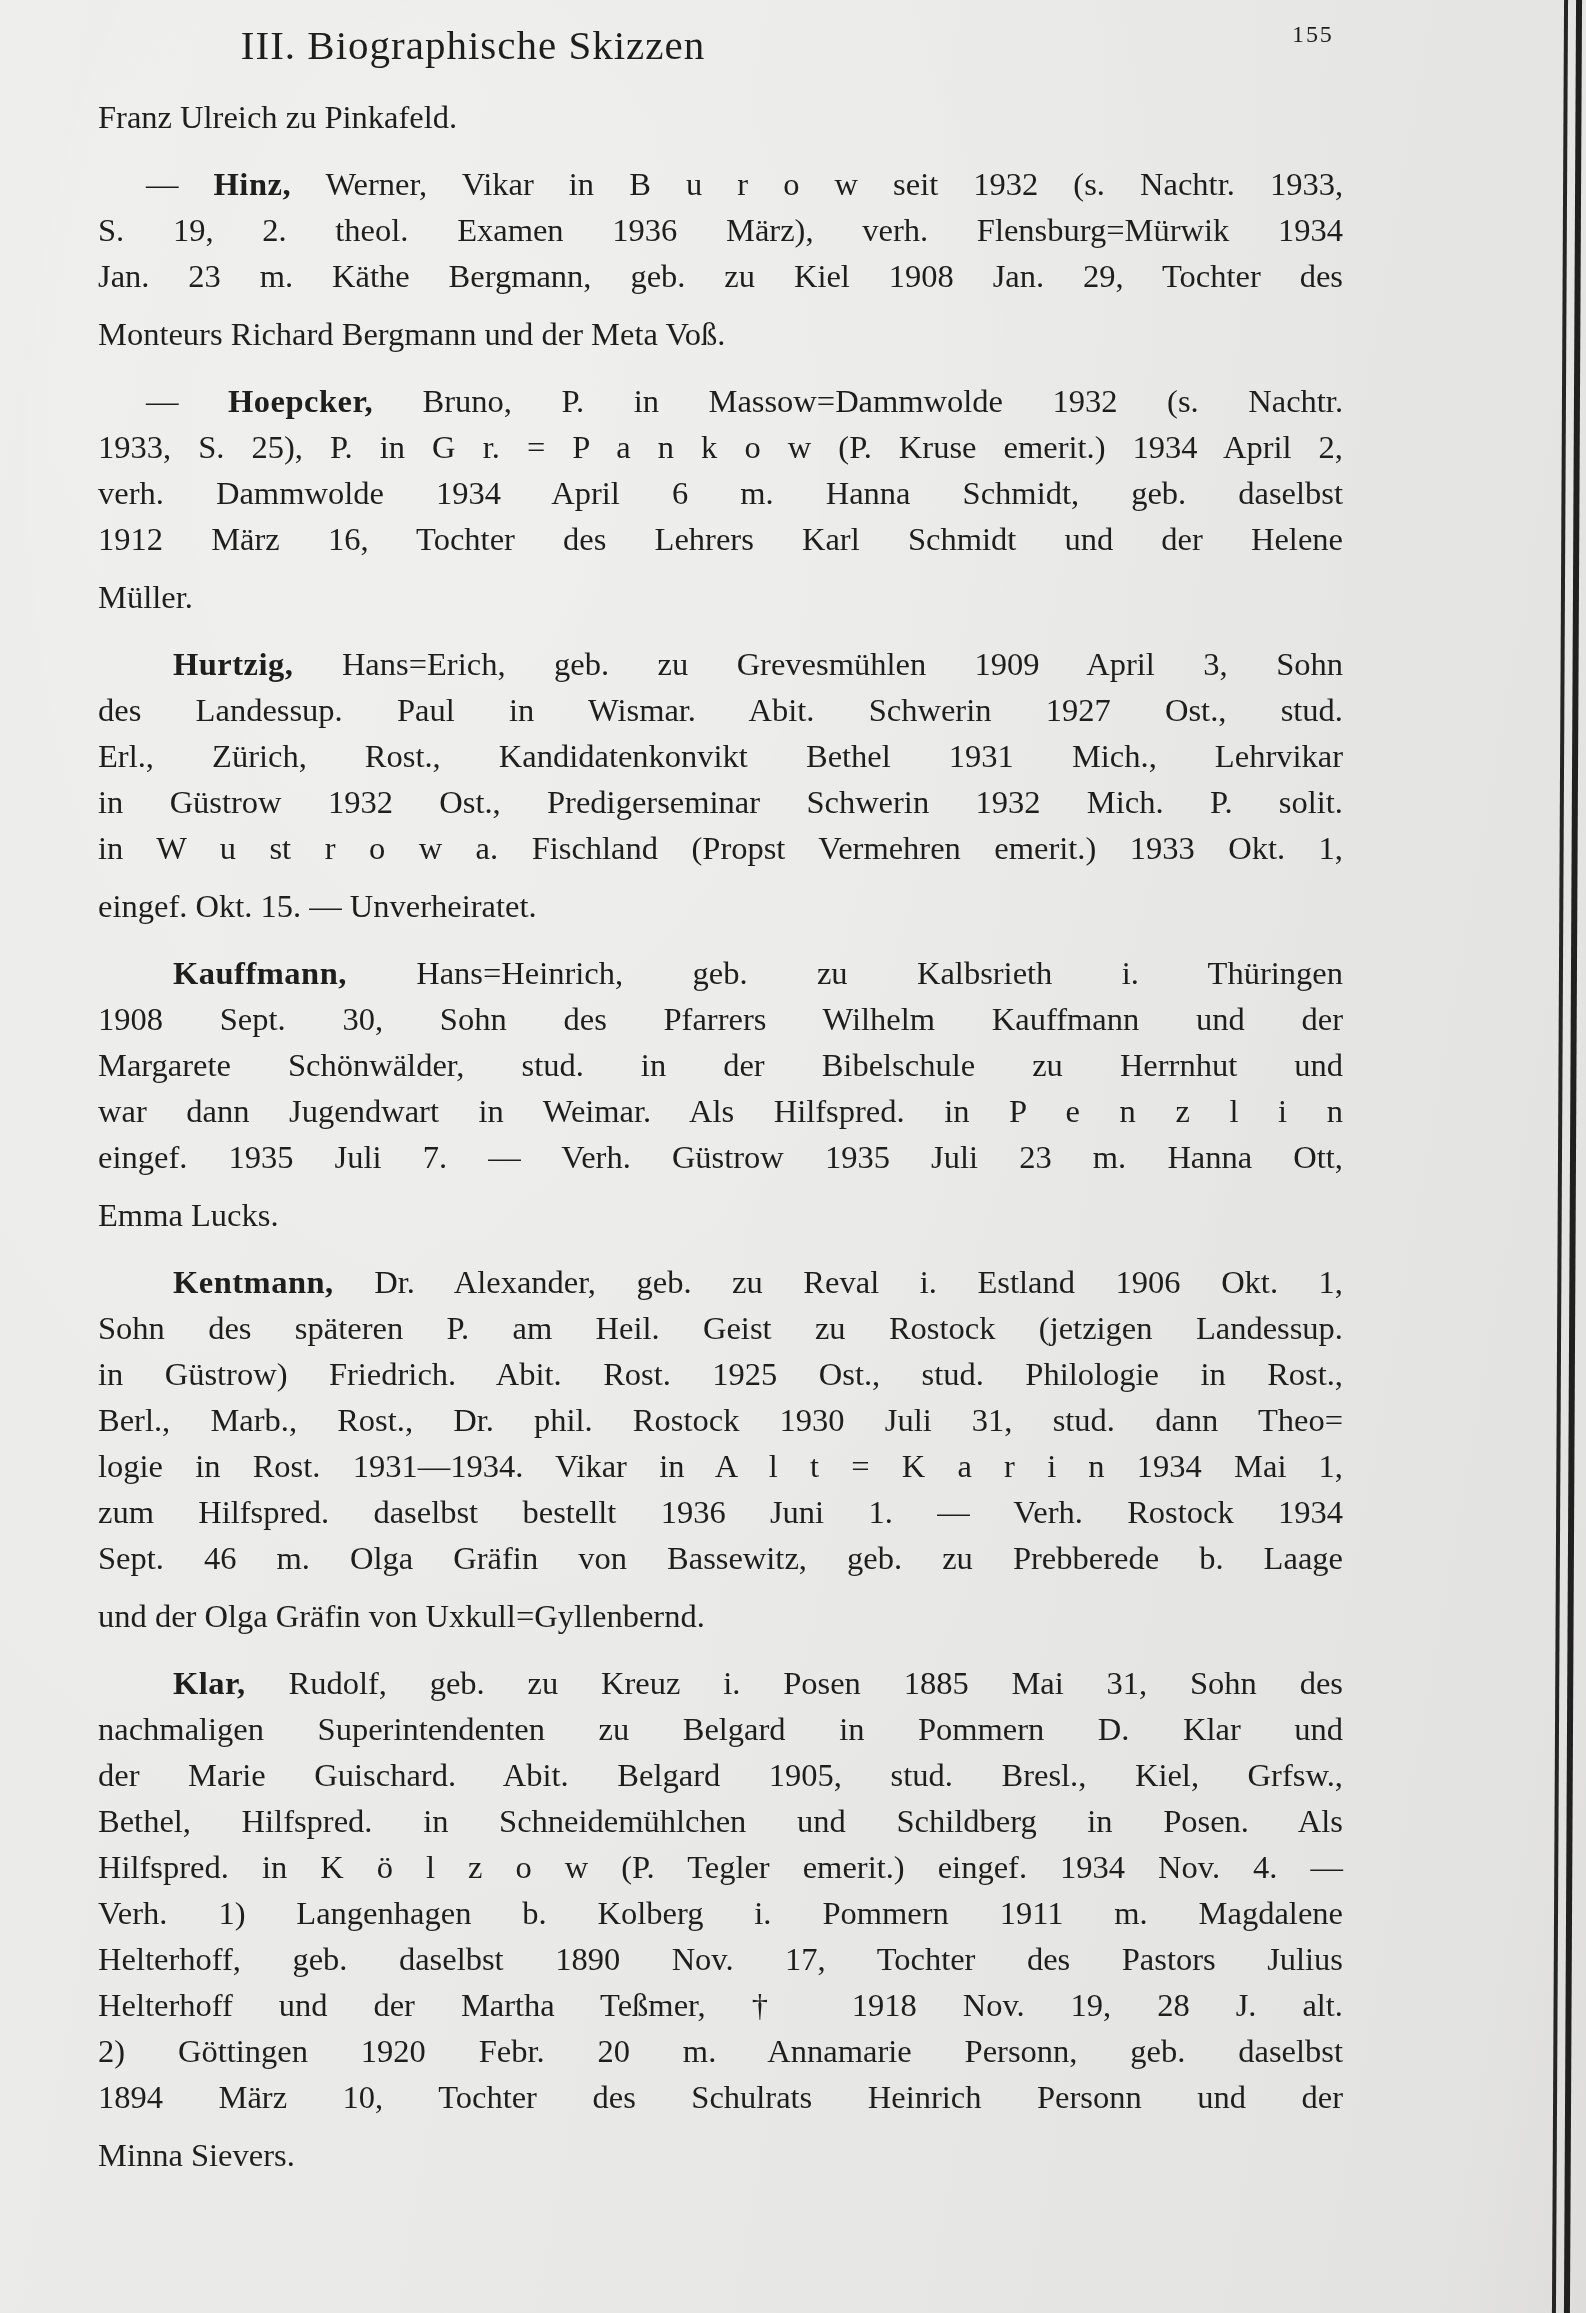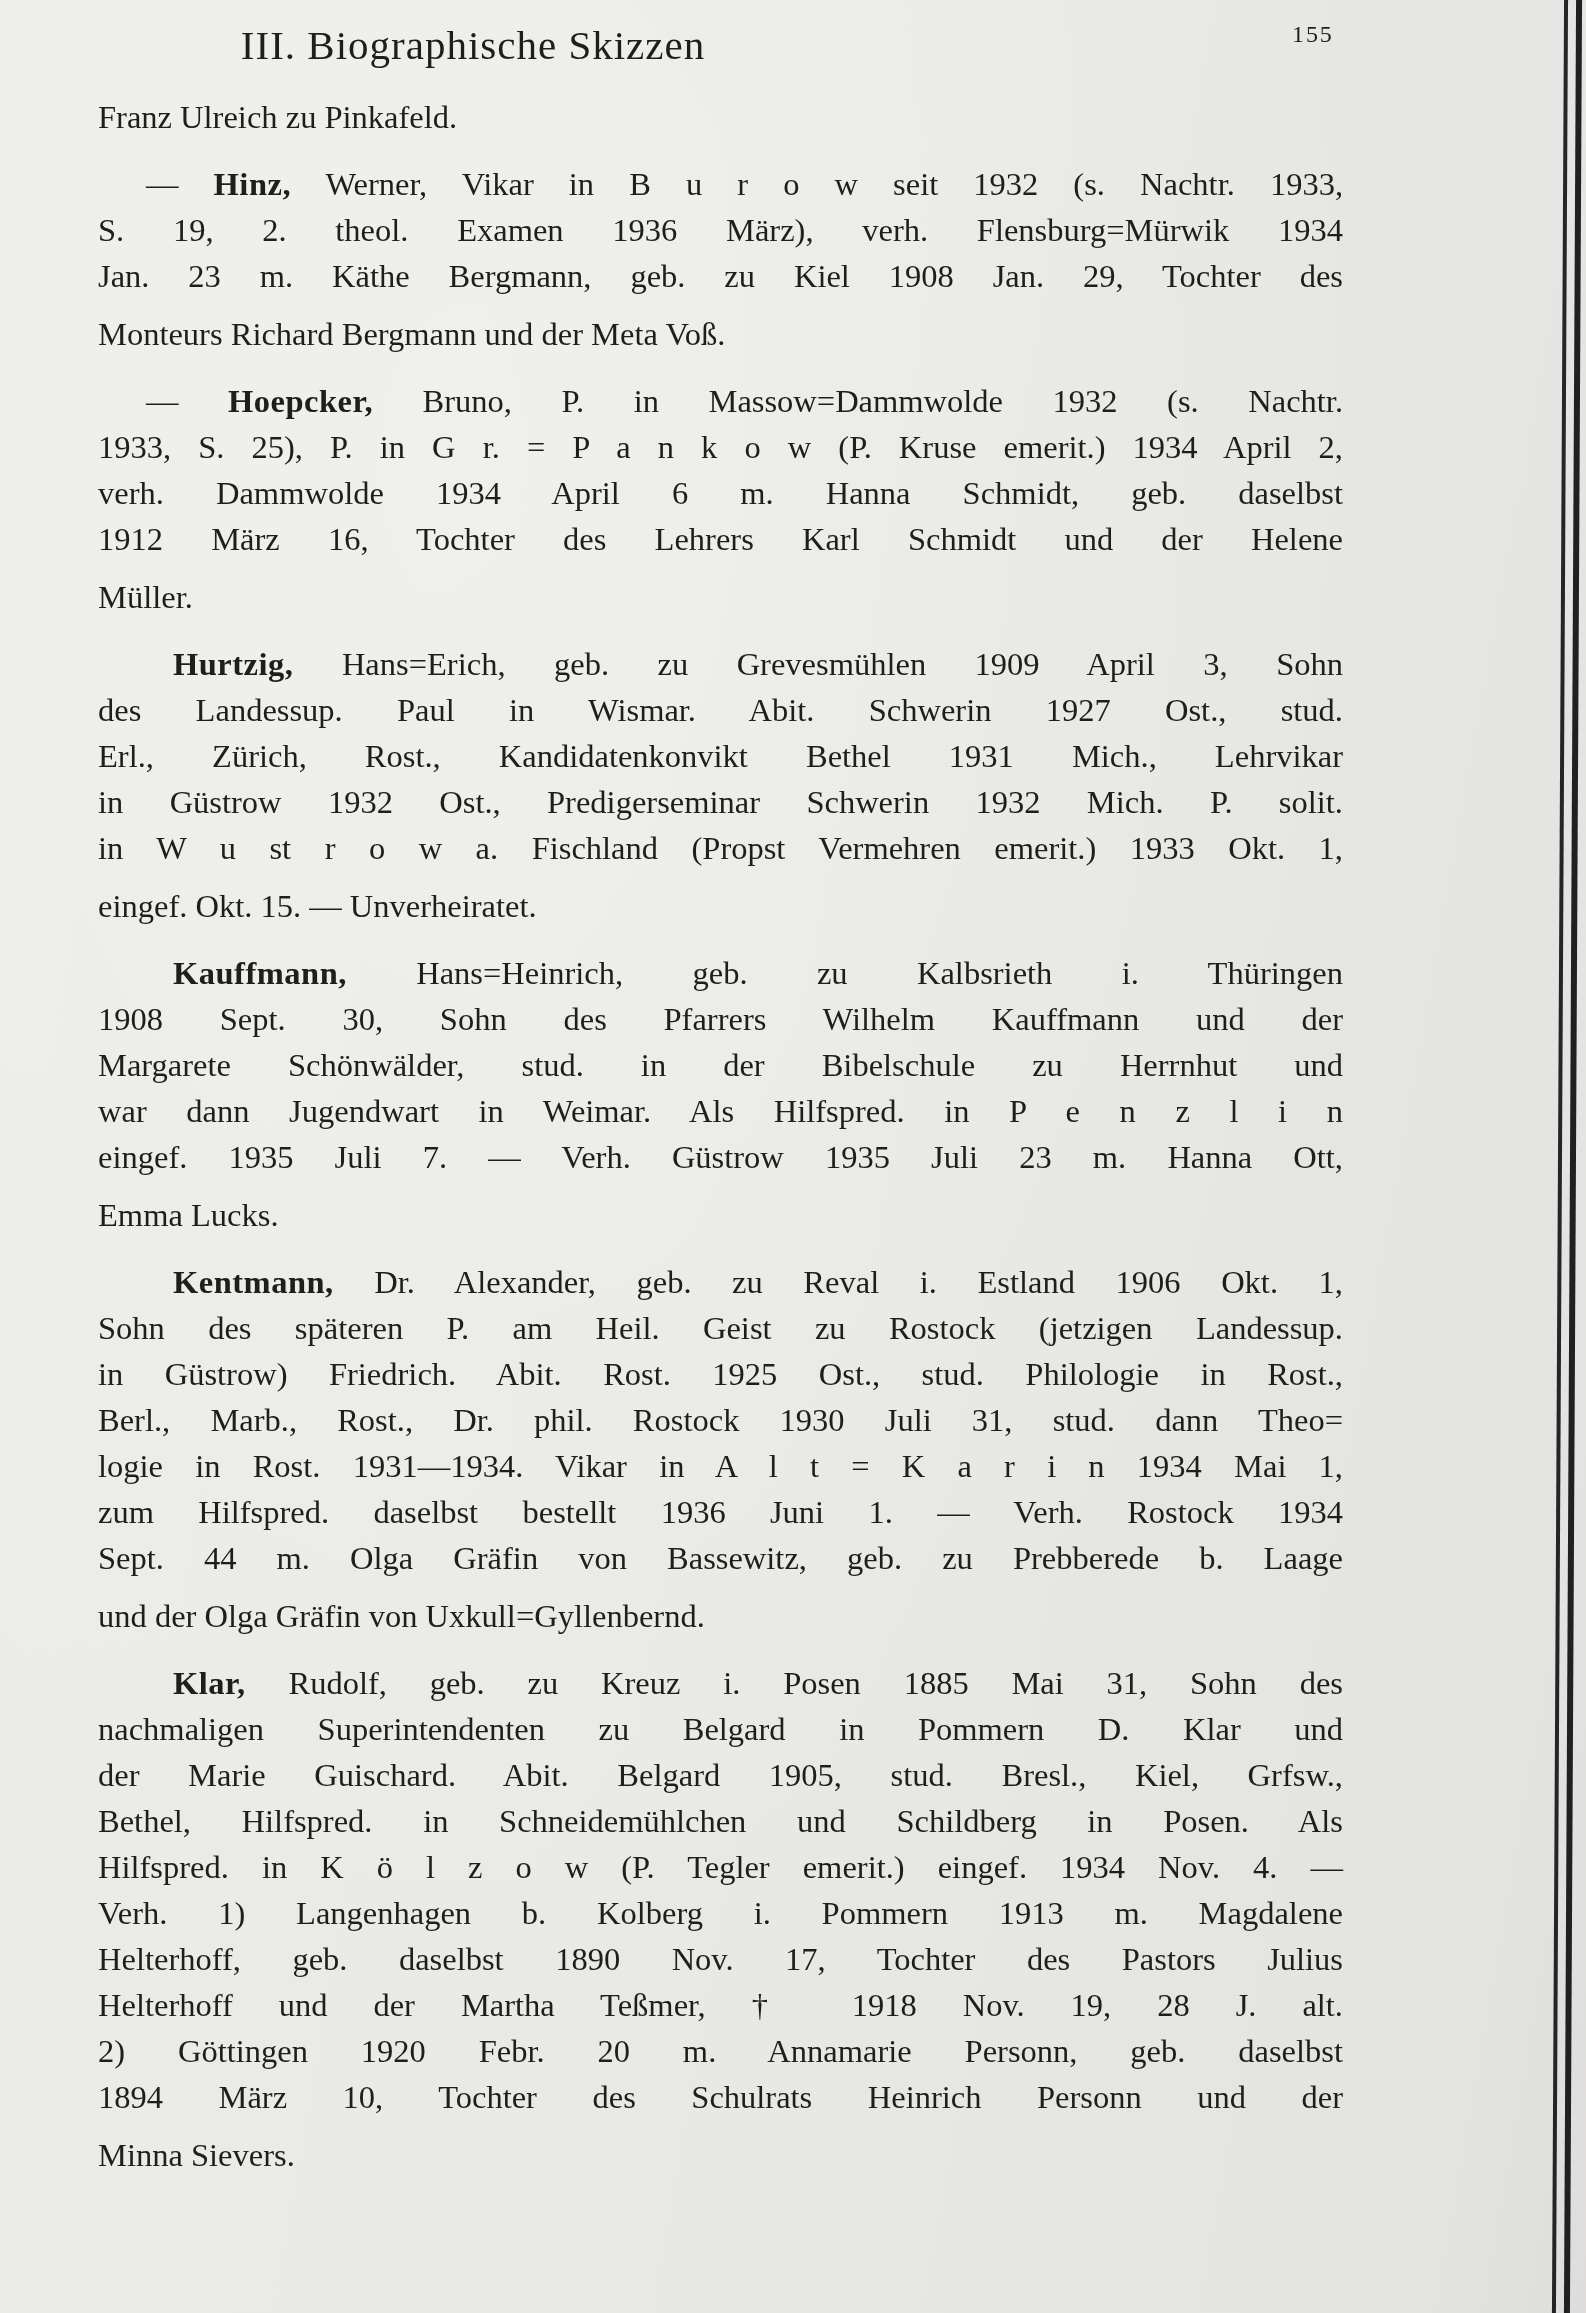--- a/index.html
+++ b/index.html
@@ -110,30 +110,30 @@
         <div class="line"><span>eingef. 1935 Juli 7. — Verh. Güstrow 1935 Juli 23 m. Hanna Ott,</span></div>
         <div class="line last"><span>Emma Lucks.</span></div>
       </div>
       <div class="para name">
         <div class="line first"><span class="entry-name">Kentmann,</span><span> Dr. Alexander, geb. zu Reval i. Estland 1906 Okt. 1,</span></div>
         <div class="line"><span>Sohn des späteren P. am Heil. Geist zu Rostock (jetzigen Landessup.</span></div>
         <div class="line"><span>in Güstrow) Friedrich. Abit. Rost. 1925 Ost., stud. Philologie in Rost.,</span></div>
         <div class="line"><span>Berl., Marb., Rost., Dr. phil. Rostock 1930 Juli 31, stud. dann Theo=</span></div>
         <div class="line"><span>logie in Rost. 1931—1934. Vikar in A l t = K a r i n 1934 Mai 1,</span></div>
         <div class="line"><span>zum Hilfspred. daselbst bestellt 1936 Juni 1. — Verh. Rostock 1934</span></div>
-        <div class="line"><span>Sept. 44 m. Olga Gräfin von Bassewitz, geb. zu Prebberede b. Laage</span></div>
+        <div class="line"><span>Sept. 46 m. Olga Gräfin von Bassewitz, geb. zu Prebberede b. Laage</span></div>
         <div class="line last"><span>und der Olga Gräfin von Uxkull=Gyllenbernd.</span></div>
       </div>
       <div class="para name">
         <div class="line first"><span class="entry-name">Klar,</span><span> Rudolf, geb. zu Kreuz i. Posen 1885 Mai 31, Sohn des</span></div>
         <div class="line"><span>nachmaligen Superintendenten zu Belgard in Pommern D. Klar und</span></div>
         <div class="line"><span>der Marie Guischard. Abit. Belgard 1905, stud. Bresl., Kiel, Grfsw.,</span></div>
         <div class="line"><span>Bethel, Hilfspred. in Schneidemühlchen und Schildberg in Posen. Als</span></div>
         <div class="line"><span>Hilfspred. in K ö l z o w (P. Tegler emerit.) eingef. 1934 Nov. 4. —</span></div>
-        <div class="line"><span>Verh. 1) Langenhagen b. Kolberg i. Pommern 1913 m. Magdalene</span></div>
+        <div class="line"><span>Verh. 1) Langenhagen b. Kolberg i. Pommern 1911 m. Magdalene</span></div>
         <div class="line"><span>Helterhoff, geb. daselbst 1890 Nov. 17, Tochter des Pastors Julius</span></div>
         <div class="line"><span>Helterhoff und der Martha Teßmer, † 1918 Nov. 19, 28 J. alt.</span></div>
         <div class="line"><span>2) Göttingen 1920 Febr. 20 m. Annamarie Personn, geb. daselbst</span></div>
         <div class="line"><span>1894 März 10, Tochter des Schulrats Heinrich Personn und der</span></div>
         <div class="line last"><span>Minna Sievers.</span></div>
       </div>
     </div>
 
   <div class="edge-shadow"></div>
 </div>

